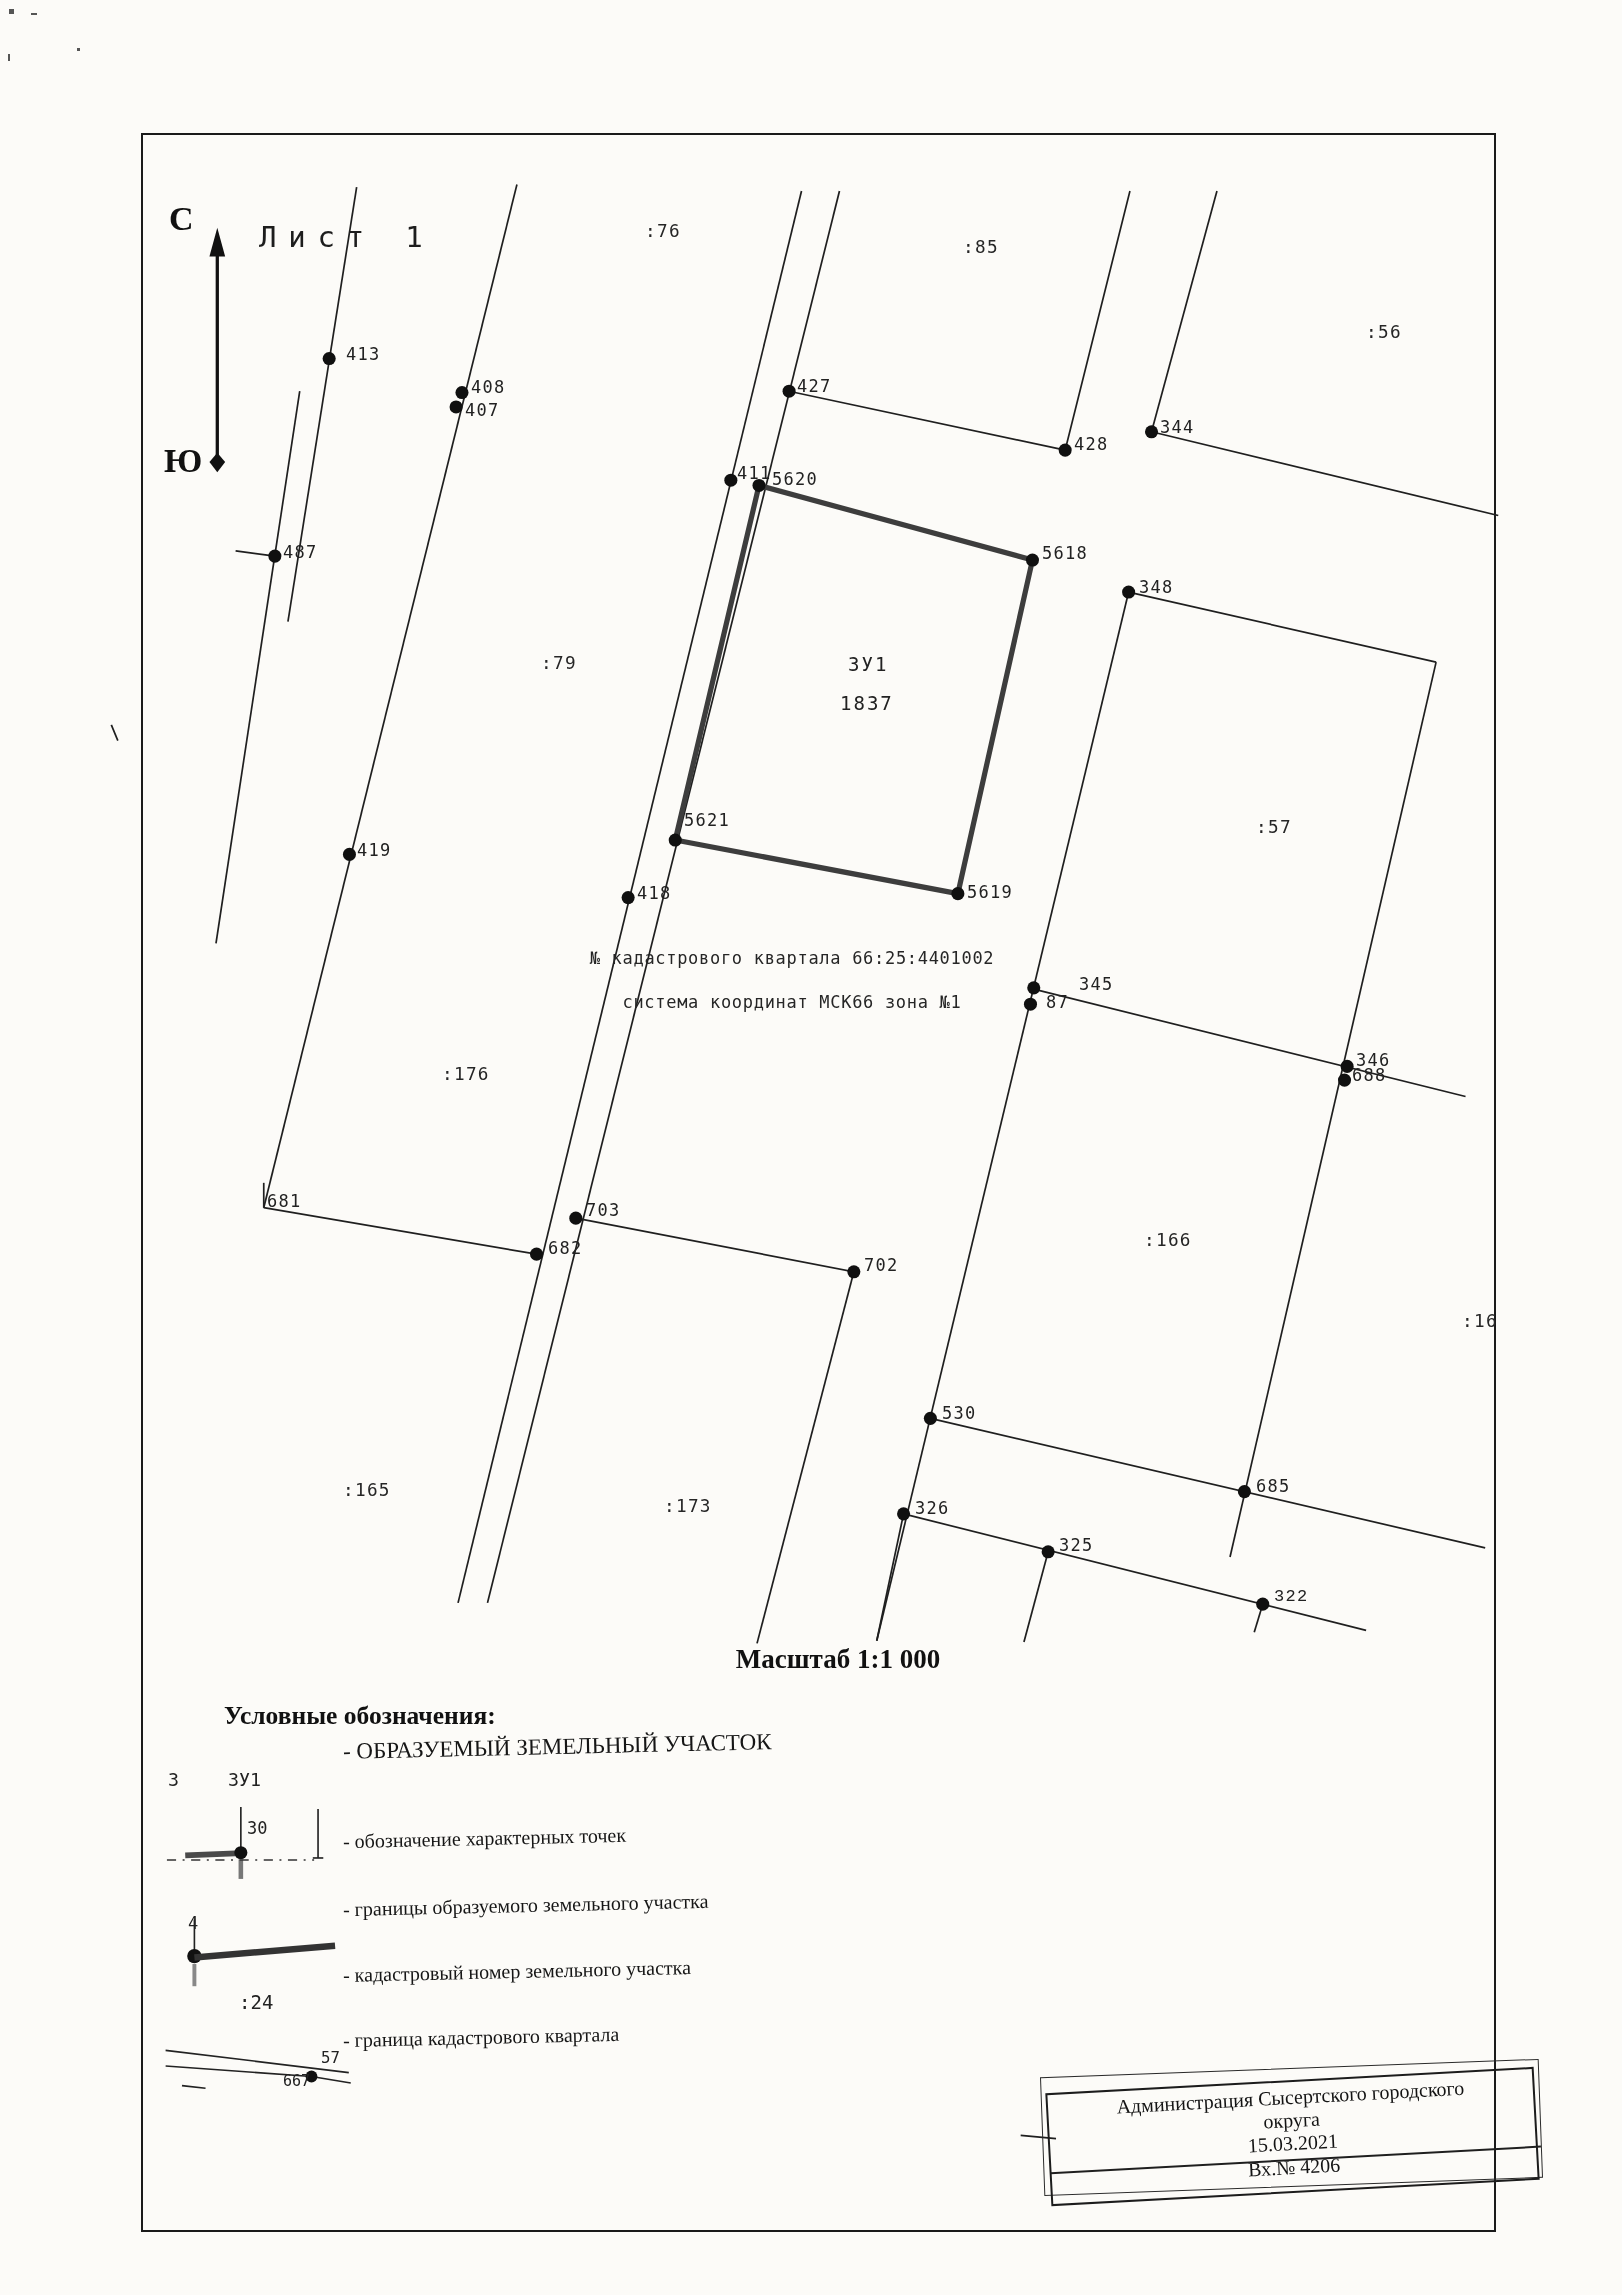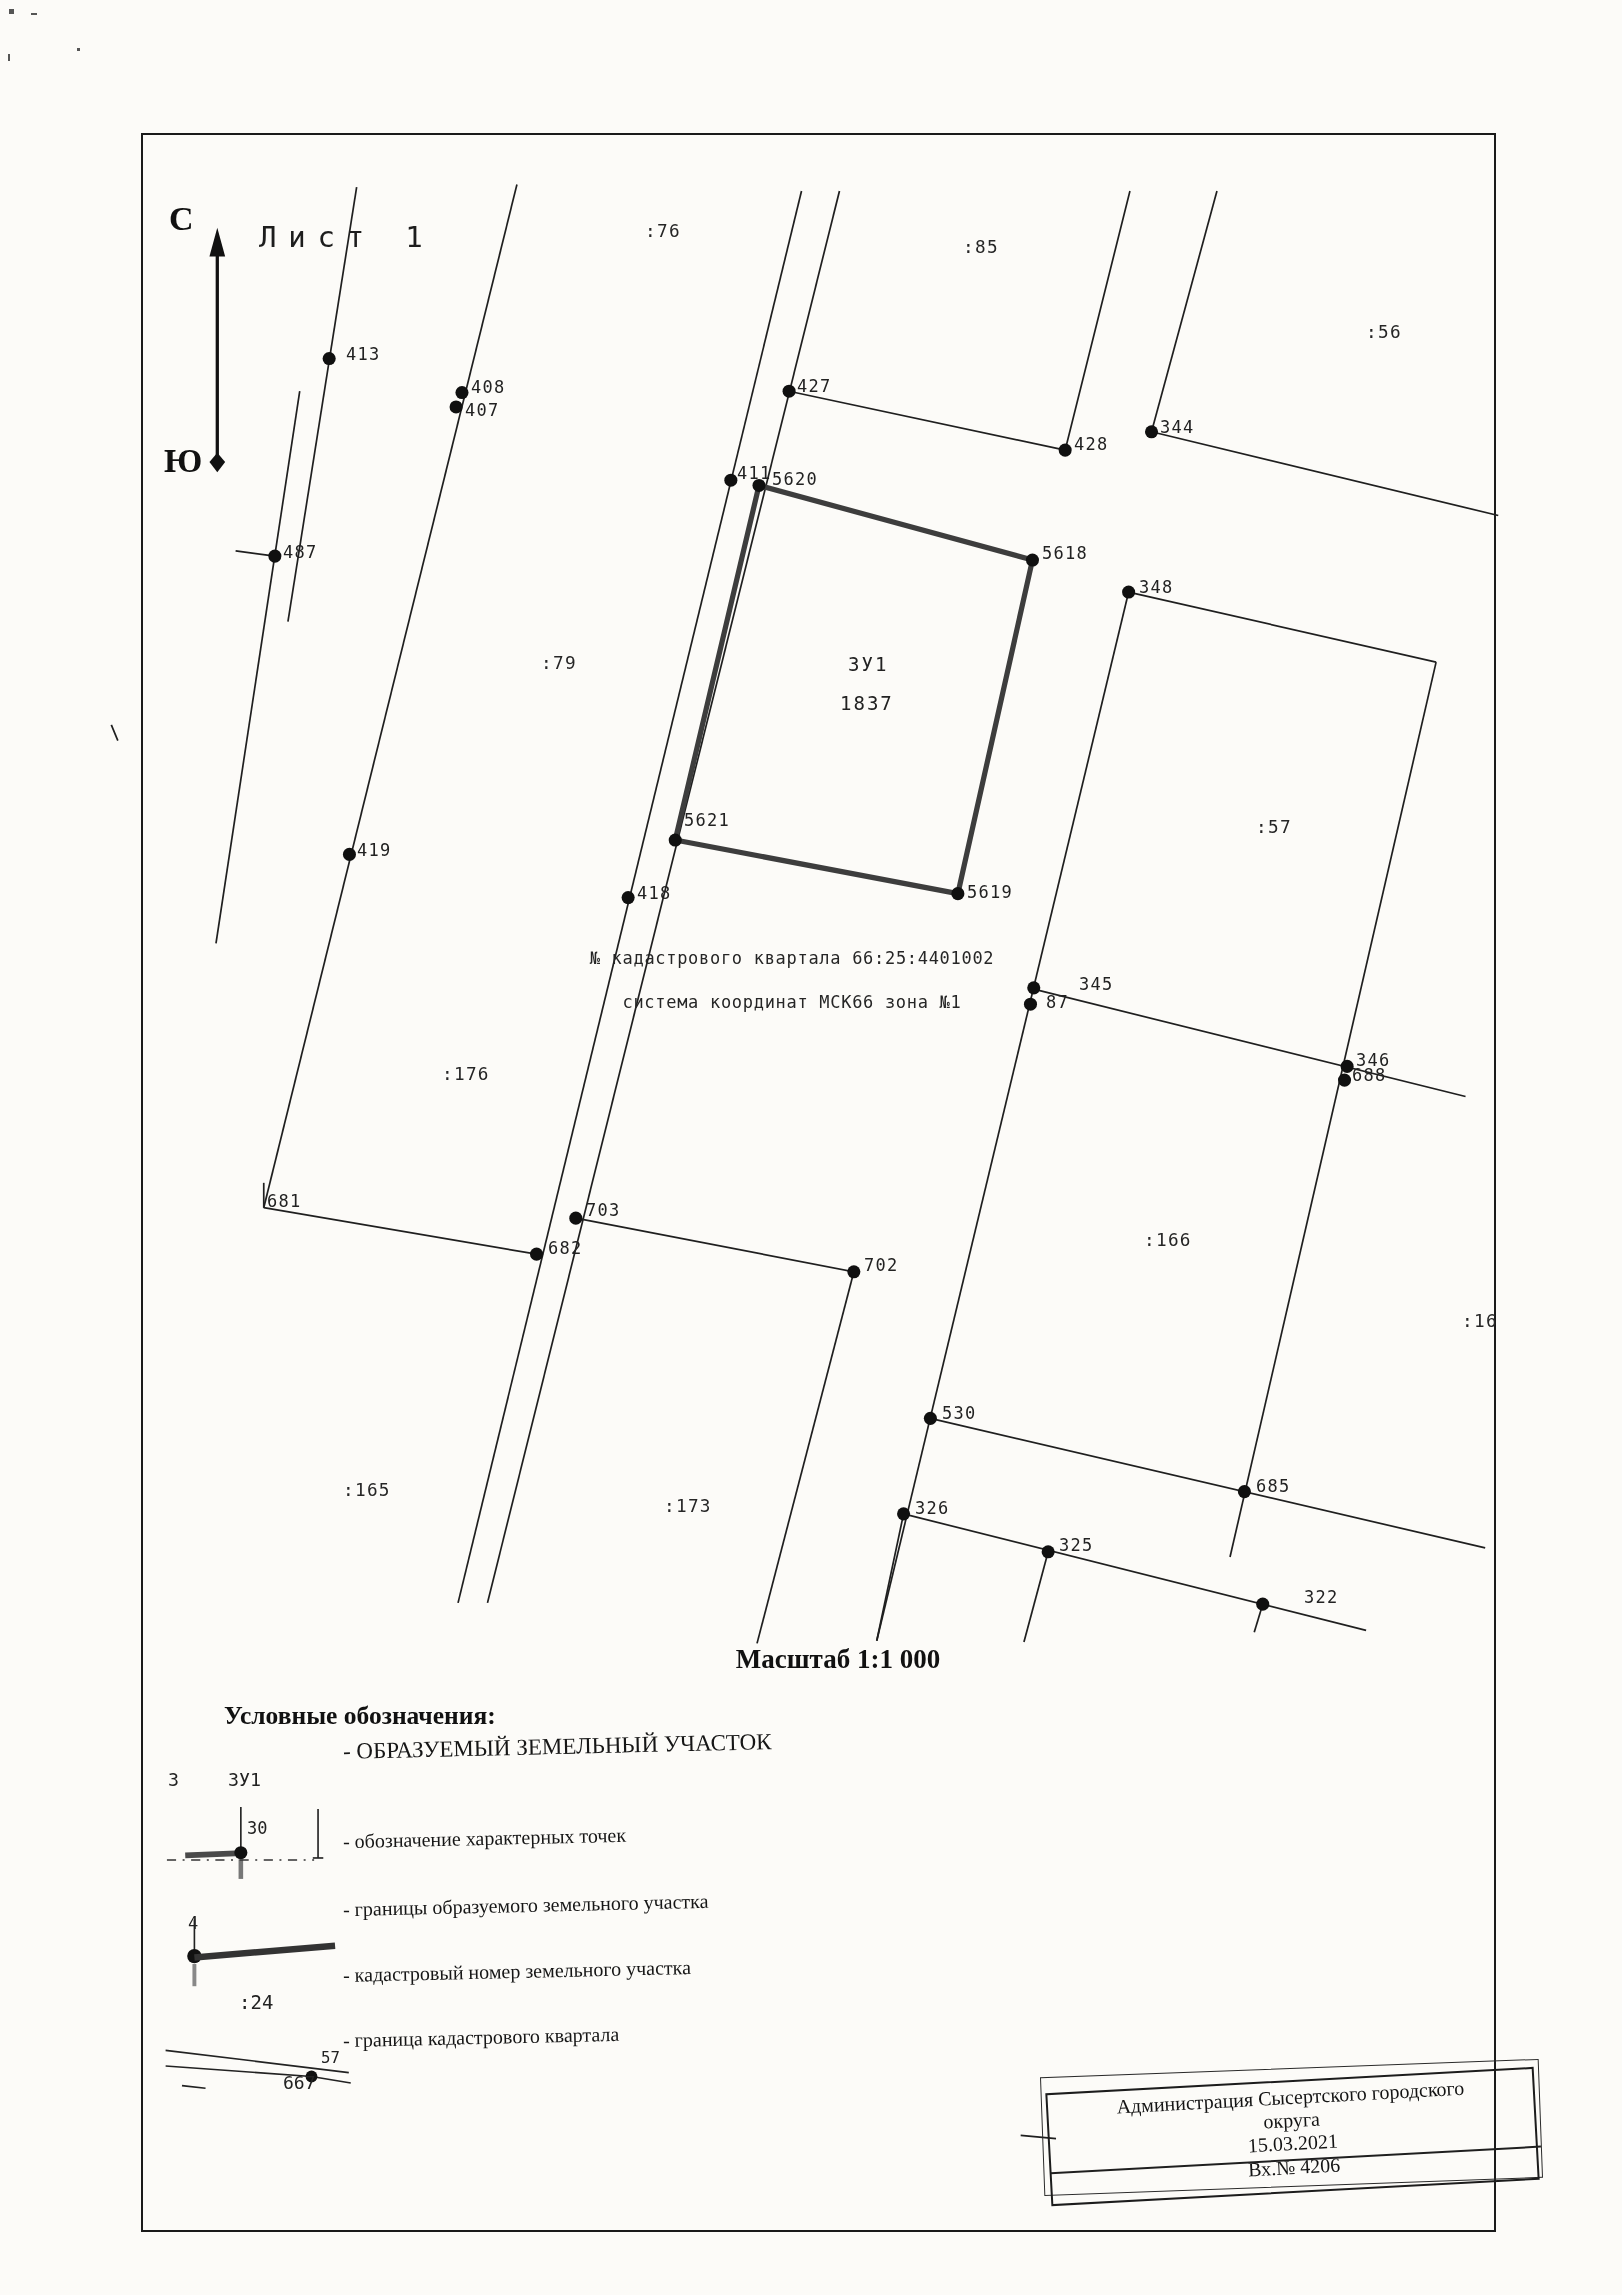--- a/index.html
+++ b/index.html
@@ -164,21 +164,21 @@
       <div class="map-label" style="left: 1356px; top: 1050px;">346</div>
       <div class="map-label" style="left: 1352px; top: 1065px;">688</div>
       <div class="map-label" style="left: 267px; top: 1191px;">681</div>
       <div class="map-label" style="left: 548px; top: 1238px;">682</div>
       <div class="map-label" style="left: 586px; top: 1200px;">703</div>
       <div class="map-label" style="left: 864px; top: 1255px;">702</div>
       <div class="map-label" style="left: 942px; top: 1403px;">530</div>
       <div class="map-label" style="left: 1256px; top: 1476px;">685</div>
       <div class="map-label" style="left: 915px; top: 1498px;">326</div>
       <div class="map-label" style="left: 1059px; top: 1535px;">325</div>
-      <div class="map-label" style="left: 1304px; top: 1587px;">322</div>
+      <div class="map-label" style="left: 1274px; top: 1587px; font-family: Liberation Mono, monospace;">322</div>
       <div class="parcel-label" style="left: 645px; top: 221px;">:76</div>
       <div class="parcel-label" style="left: 963px; top: 237px;">:85</div>
       <div class="parcel-label" style="left: 1366px; top: 322px;">:56</div>
       <div class="parcel-label" style="left: 541px; top: 653px;">:79</div>
       <div class="parcel-label" style="left: 1256px; top: 817px;">:57</div>
       <div class="parcel-label" style="left: 442px; top: 1048px; margin-top: 16px;">:176</div>
       <div class="parcel-label" style="left: 1144px; top: 1230px;">:166</div>
       <div class="parcel-label" style="left: 1462px; top: 1311px;">:16</div>
       <div class="parcel-label" style="left: 343px; top: 1480px;">:165</div>
       <div class="parcel-label" style="left: 664px; top: 1496px;">:173</div>
@@ -197,21 +197,21 @@
   <div class="legend-text" style="top:1894px;">- границы образуемого земельного участка</div>
   <div class="legend-text" style="top:1960px;">- кадастровый номер земельного участка</div>
   <div class="legend-text" style="top:2026px;">- граница кадастрового квартала</div>
 
   <div class="legend-sym" style="left:168px;top:1769px;font-size:18.3px;">3</div>
   <div class="legend-sym" style="left:228px;top:1769px;font-size:18.3px;">ЗУ1</div>
   <div class="legend-sym" style="left:247px;top:1818px;">30</div>
   <div class="legend-sym" style="left:188px;top:1913px;">4</div>
   <div class="legend-sym" style="left:239px;top:1991px;font-size:19px;">:24</div>
   <div class="legend-sym" style="left:321px;top:2048px;font-size:15.7px;">57</div>
-  <div class="legend-sym" style="left:283px;top:2072px;font-size:18px;">667</div>
+  <div class="legend-sym" style="left:283px;top:2072px;font-size:15px;">667</div>
 
   <div id="stamp-ghost"></div>
   <div id="stamp">
     <div id="stamp-divider"></div>
     <div class="s1">Администрация Сысертского городского</div>
     <div class="s2">округа</div>
     <div class="s3">15.03.2021</div>
     <div class="s4">Вх.№ 4206</div>
   </div>
 

